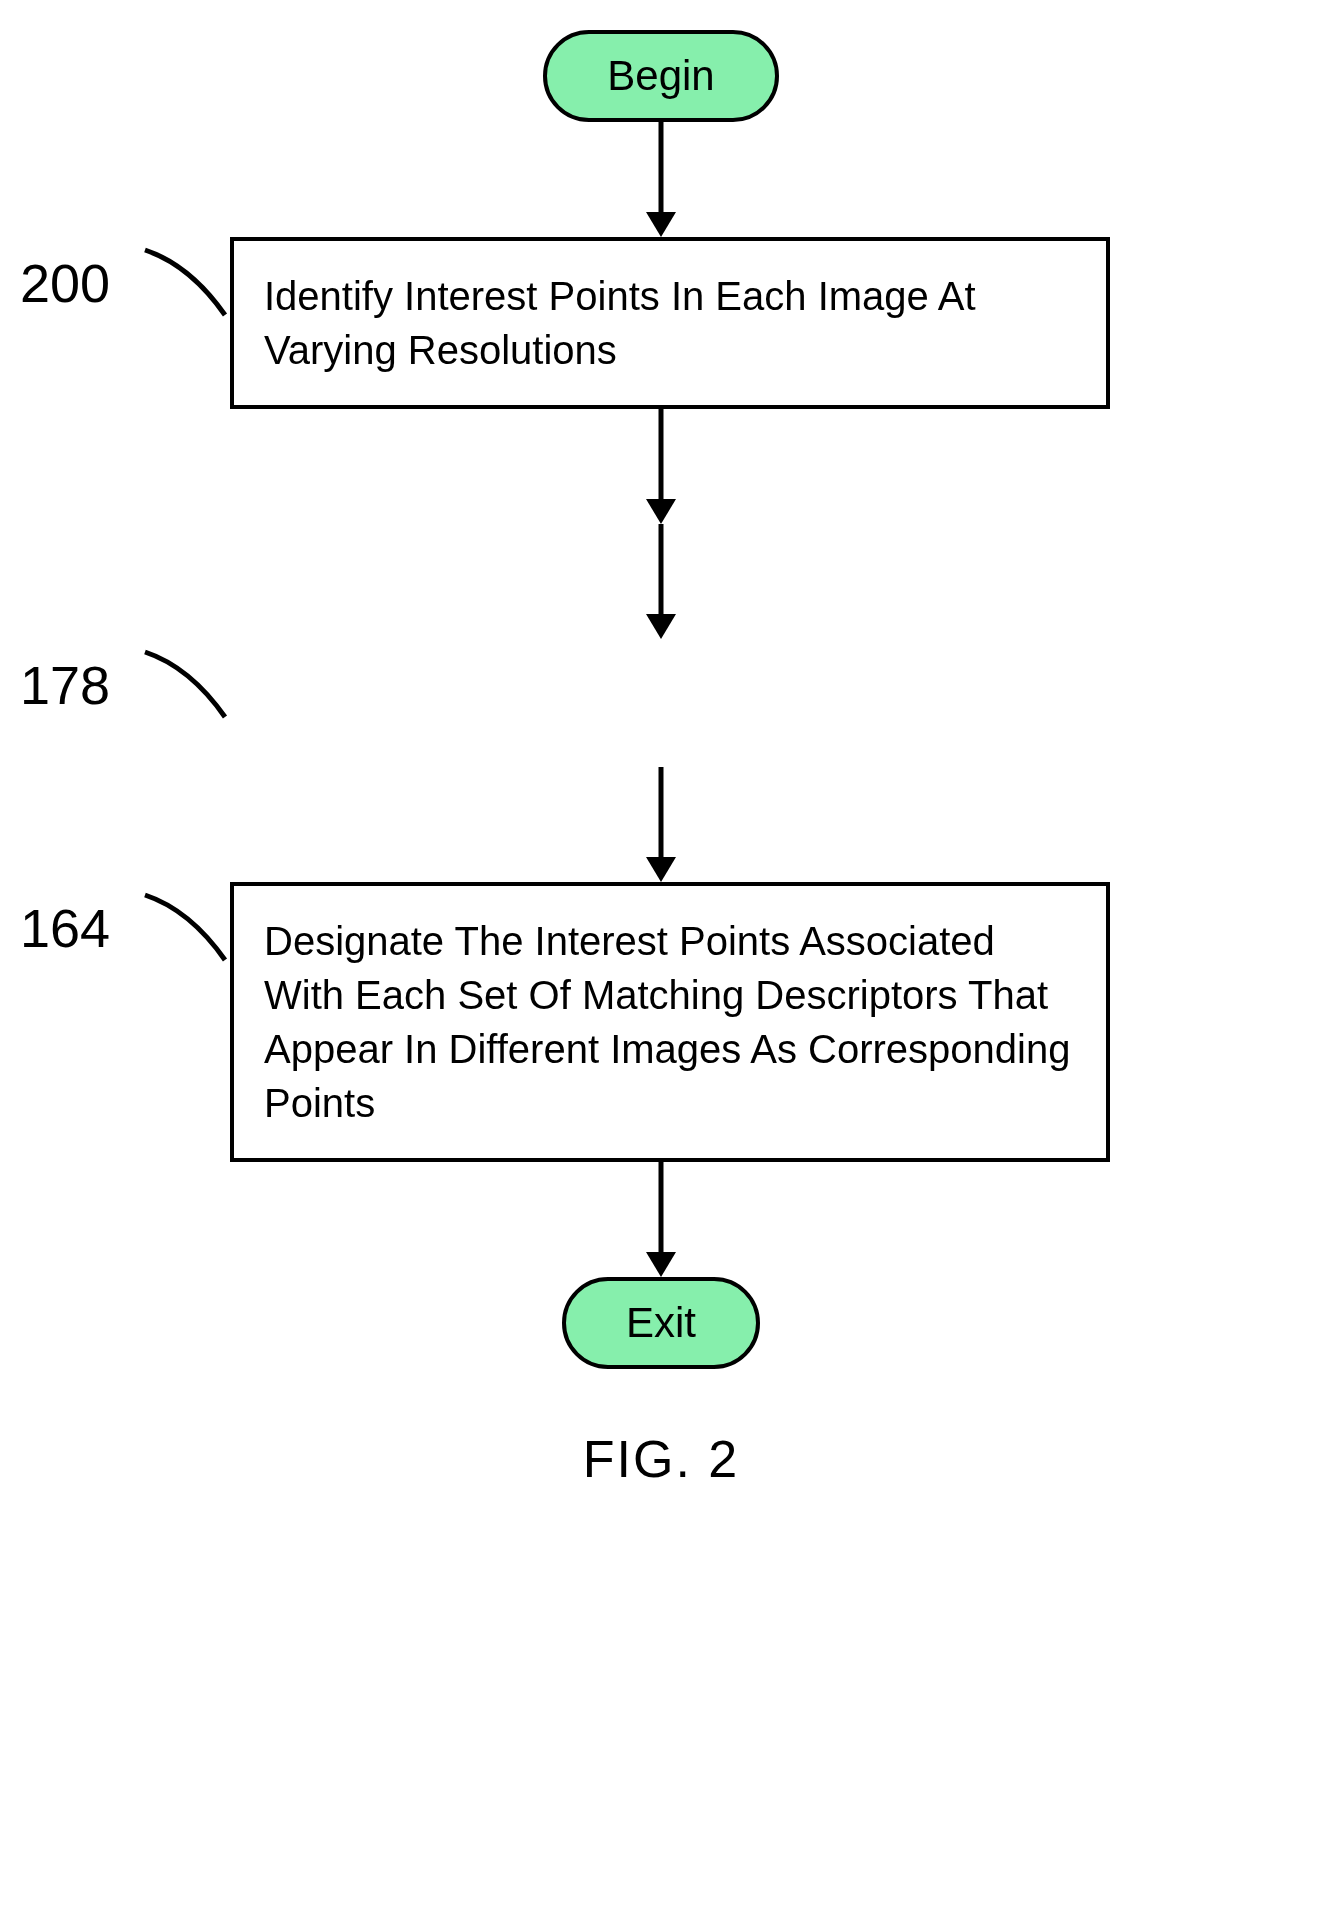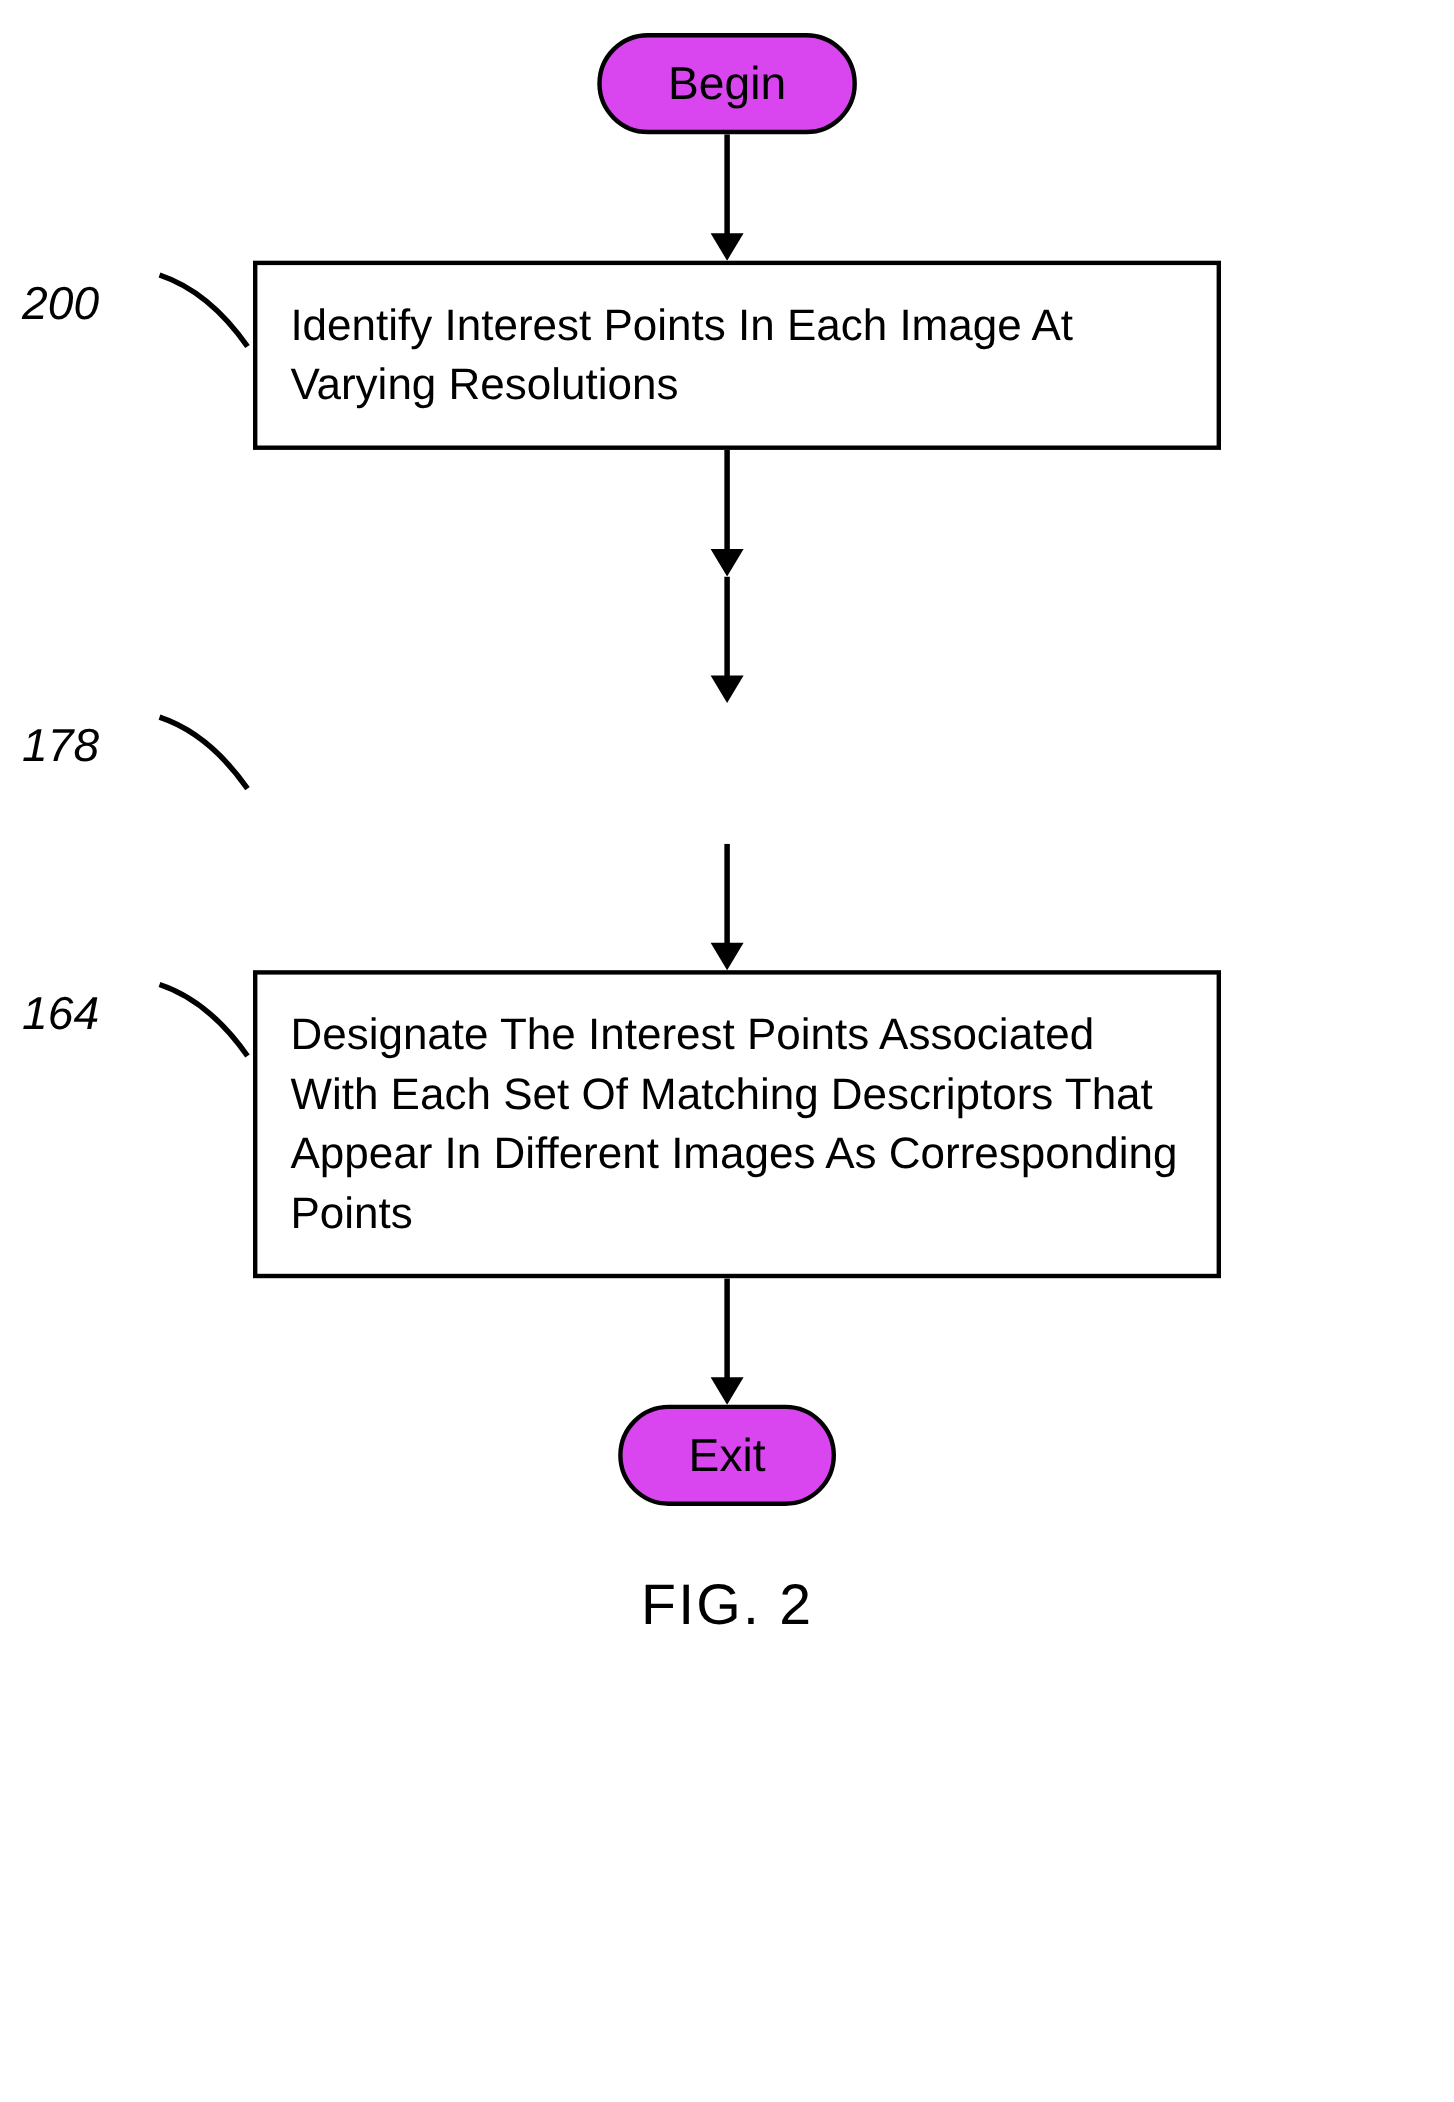--- a/index.html
+++ b/index.html
@@ -14,35 +14,34 @@
       flex-direction: column;
       align-items: center;
       width: 100%;
     }
     .terminal {
       border: 4px solid #000;
       border-radius: 50px;
       padding: 18px 60px;
       font-size: 42px;
       text-align: center;
-      background: #d946ef;
+      background: #86efac;
     }
     .step-row {
       display: flex;
       align-items: flex-start;
       width: 100%;
       position: relative;
     }
     .step-label {
-      font-size: 42px;
+      font-size: 54px;
       width: 120px;
       text-align: left;
       padding-top: 15px;
       flex-shrink: 0;
-      font-style: italic;
     }
     .connector-svg {
       width: 90px;
       height: 120px;
       flex-shrink: 0;
       margin-top: 8px;
     }
     .step-box {
       border: 4px solid #000;
       padding: 28px 30px;

